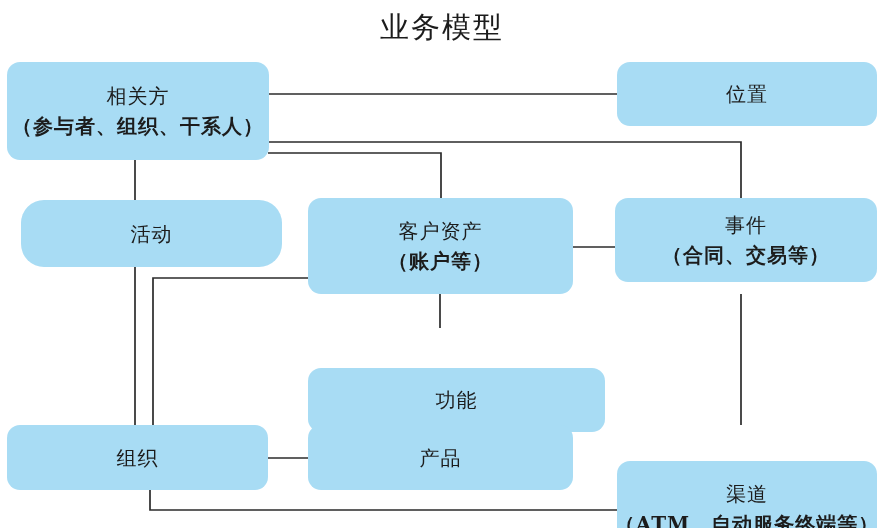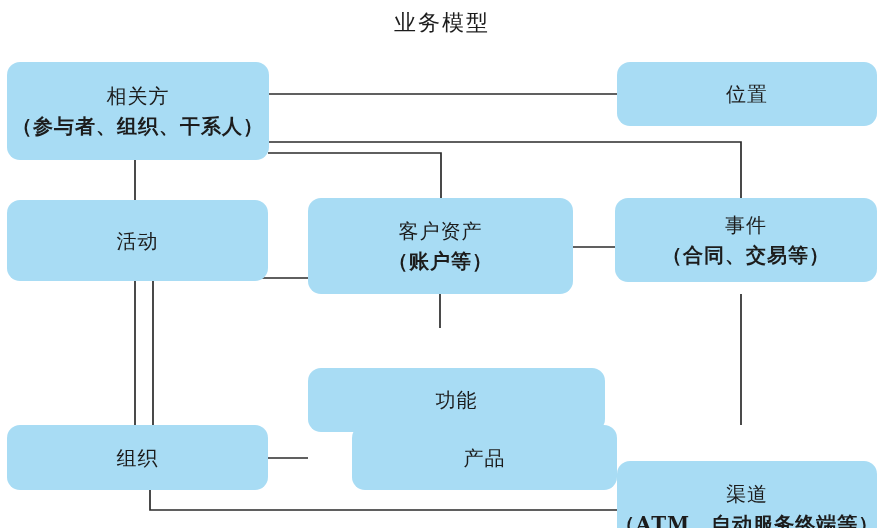--- a/index.html
+++ b/index.html
@@ -13,46 +13,46 @@
     position:relative;
     width:884px;height:528px;
     background:var(--background);
     font-family:"DejaVu Serif","Liberation Serif",serif;
     color:var(--text);
     overflow:hidden;
   }
   #title{
     position:absolute;left:0;top:8px;width:884px;
     text-align:center;
-    font-size:22px;
+    font-size:29px;
     letter-spacing:2px;
     color:var(--text);
   }
   #edges{position:absolute;left:0;top:0;z-index:0;}
   #edges path{stroke:var(--line);stroke-width:1.7;fill:none;}
   .node{
     position:absolute;z-index:1;
     background:var(--box-fill);
     border-radius:13px;
     display:flex;flex-direction:column;
     align-items:center;justify-content:center;
     text-align:center;
     font-size:20px;
     line-height:30px;
     letter-spacing:1px;
   }
   .node span{display:block;white-space:nowrap;}
   .b1{left:7px;  top:62px;  width:262px;height:98px;}
   .b2{left:617px;top:62px;  width:260px;height:64px;}
-  .b3{left:7px;  top:200px; width:261px;height:81px;}
+  .b3{left:21px;  top:200px; width:261px;height:67px;border-radius:23px;}
   .b4{left:308px;top:198px; width:265px;height:96px;text-align:right;}
   .b5{left:615px;top:198px; width:262px;height:84px;}
   .b6{left:308px;top:328px; width:297px;height:64px;margin-top:40px;}
   .b7{left:7px;  top:425px; width:261px;height:65px;}
-  .b8{left:308px;top:425px; width:265px;height:65px;margin-left:44px;}
+  .b8{left:308px;top:425px; width:265px;height:65px;}
   .b9{left:617px;top:425px; width:260px;height:95px;margin-top:36px;}
   .sub{font-size:20px;font-weight:bold;}
 </style>
 </head>
 <body>
 
 <div id="canvas">
 
   <div id="title">业务模型</div>
 

